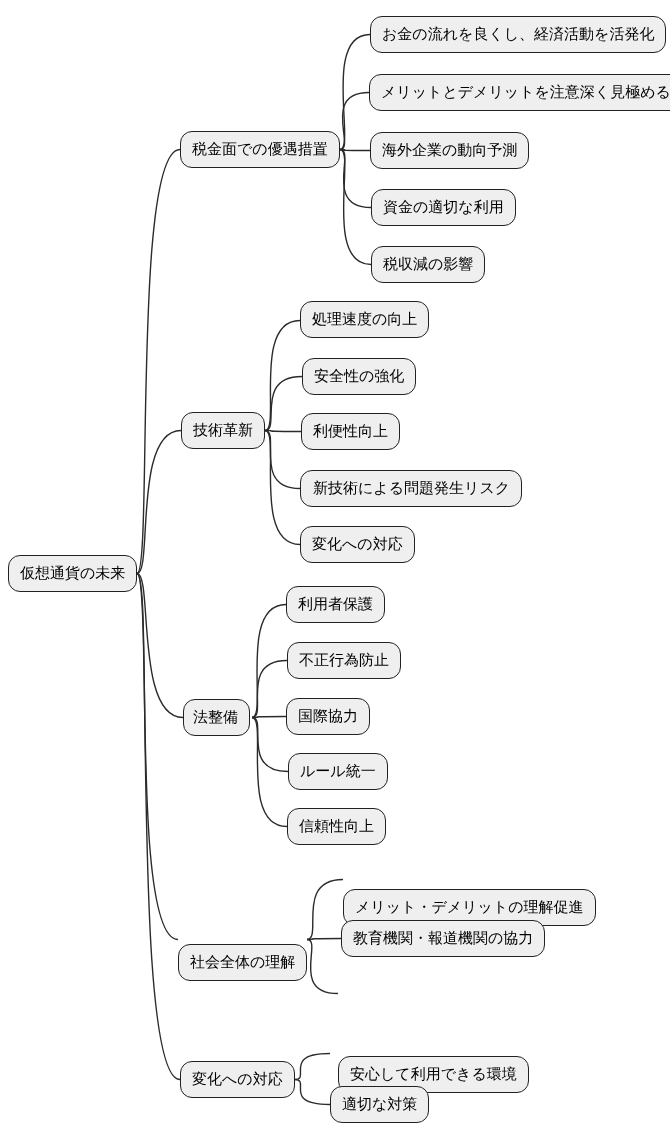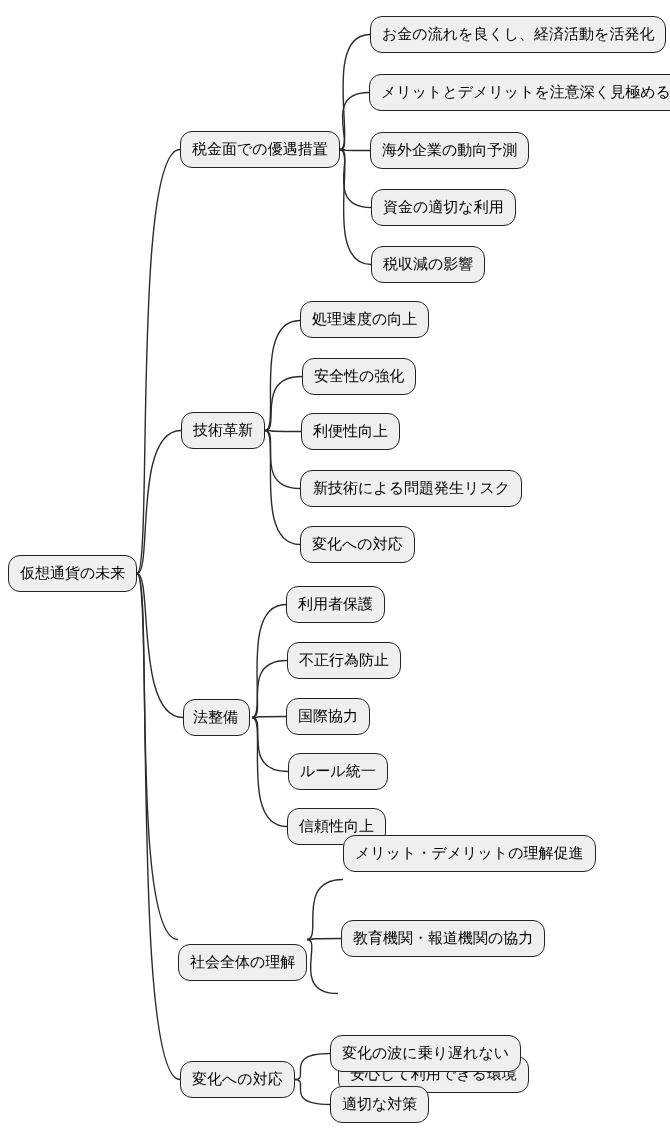--- a/index.html
+++ b/index.html
@@ -80,20 +80,19 @@
   <div class="node" id="b1c4" style="left:300px; top:526px;">変化への対応</div>
 
   <div class="node" id="b2" style="left:183px; top:699px;padding-left:9px;">法整備</div>
   <div class="node" id="b2c0" style="left:286px; top:586px;">利用者保護</div>
   <div class="node" id="b2c1" style="left:287px; top:642px;">不正行為防止</div>
   <div class="node" id="b2c2" style="left:286px; top:698px;">国際協力</div>
   <div class="node" id="b2c3" style="left:288px; top:753px;">ルール統一</div>
   <div class="node" id="b2c4" style="left:287px; top:808px;">信頼性向上</div>
 
   <div class="node" id="b3" style="left:178px; top:944px;">社会全体の理解</div>
-  <div class="node" id="b3c0" style="left:343px; top:835px;">メリット・デメリットの理解促進</div>
+  <div class="node" id="b3c0" style="left:343px; top:889px;">メリット・デメリットの理解促進</div>
   <div class="node" id="b3c1" style="left:341px; top:920px;">教育機関・報道機関の協力</div>
   <div class="node" id="b3c2" style="left:338px; top:1020px;margin-top:36px;">安心して利用できる環境</div>
 
   <div class="node" id="b4" style="left:180px; top:1061px;">変化への対応</div>
-  <div class="node" id="b4c0" style="left:330px; top:1035px;">変化の波に乗り遅れない</div>
   <div class="node" id="b4c1" style="left:330px; top:1086px;">適切な対策</div>
 </div>
 
 </body></html>

